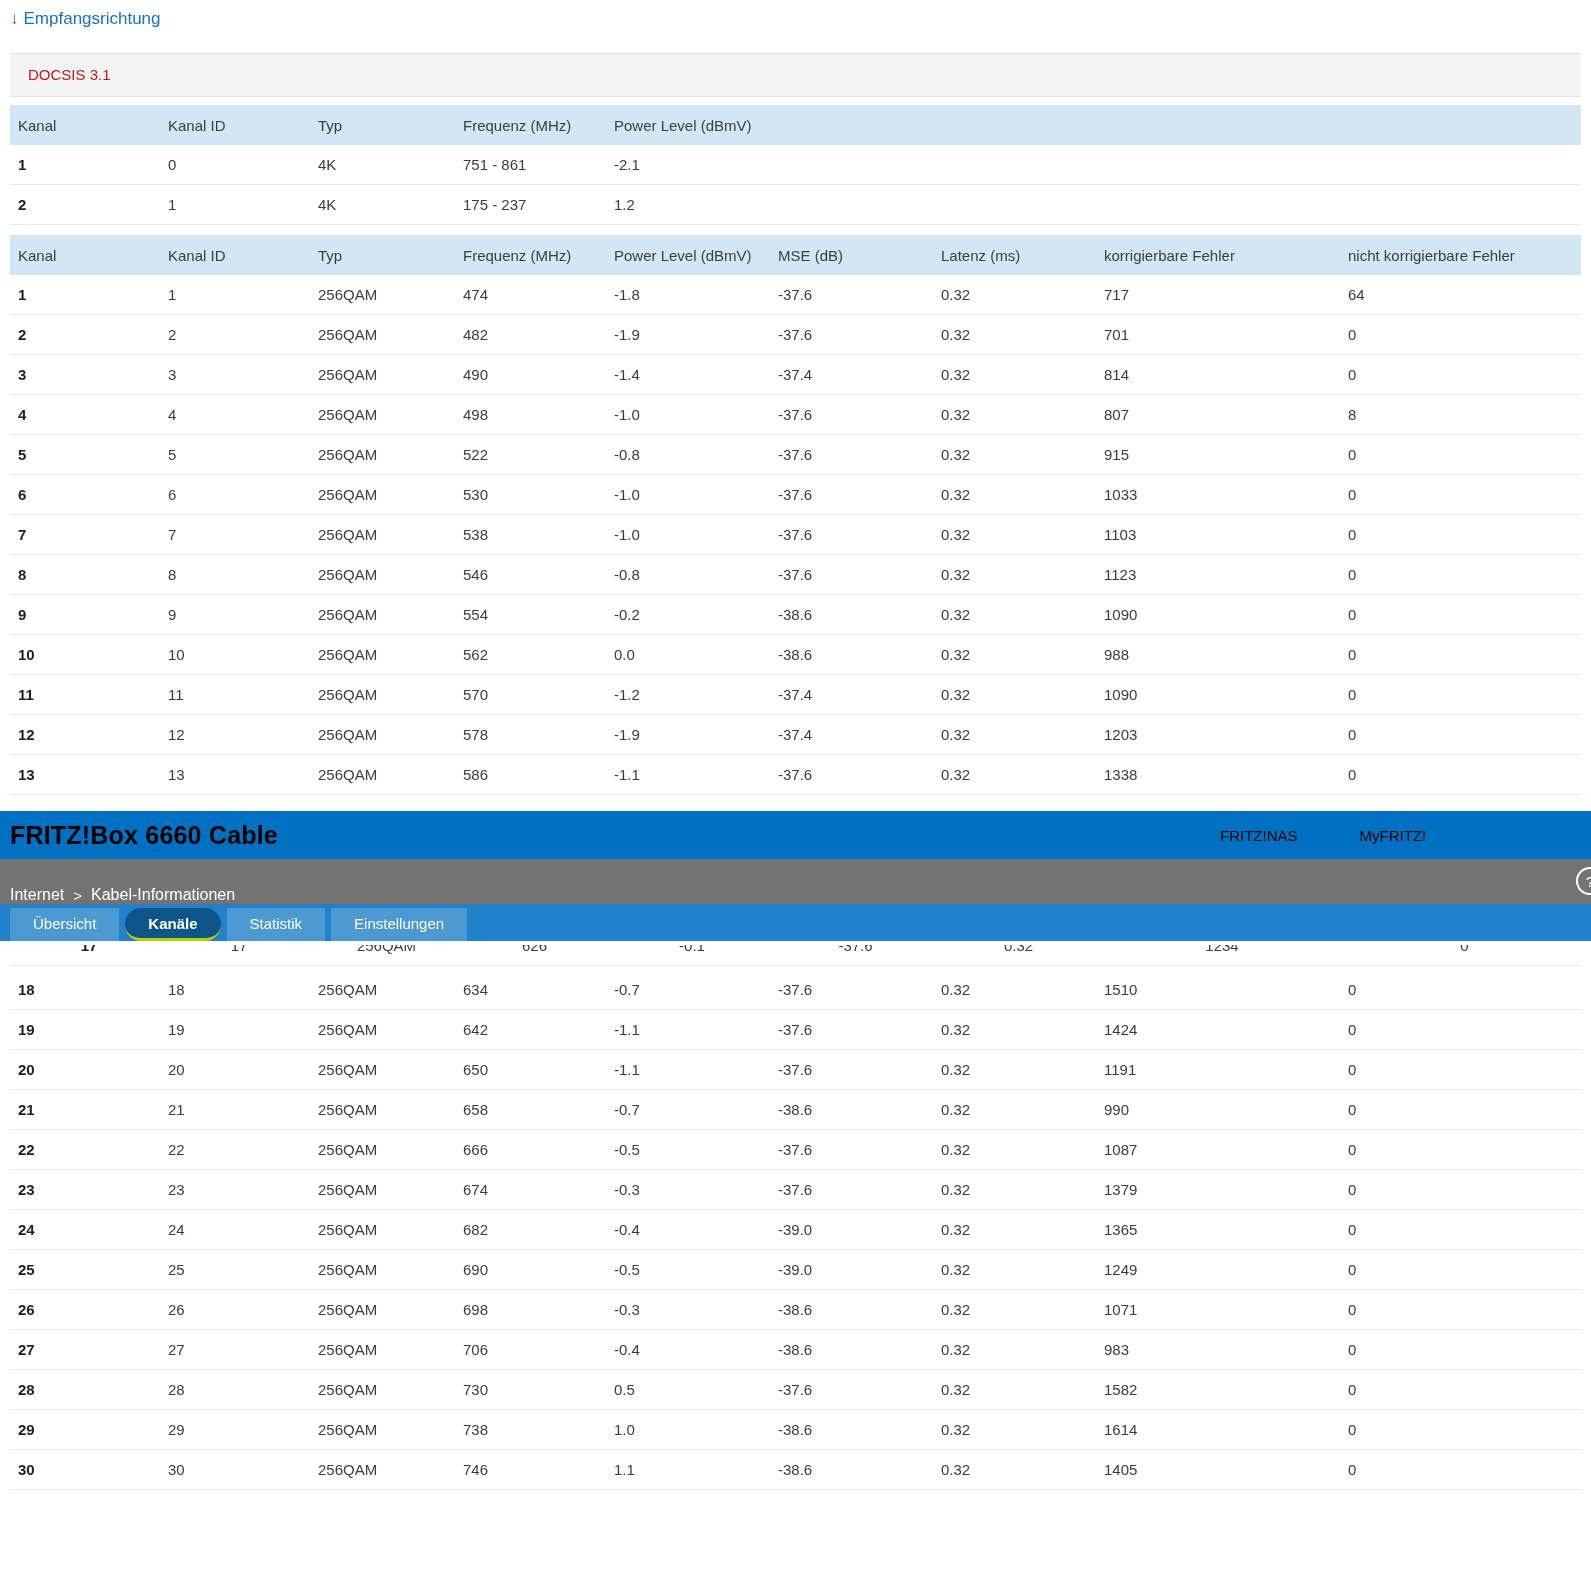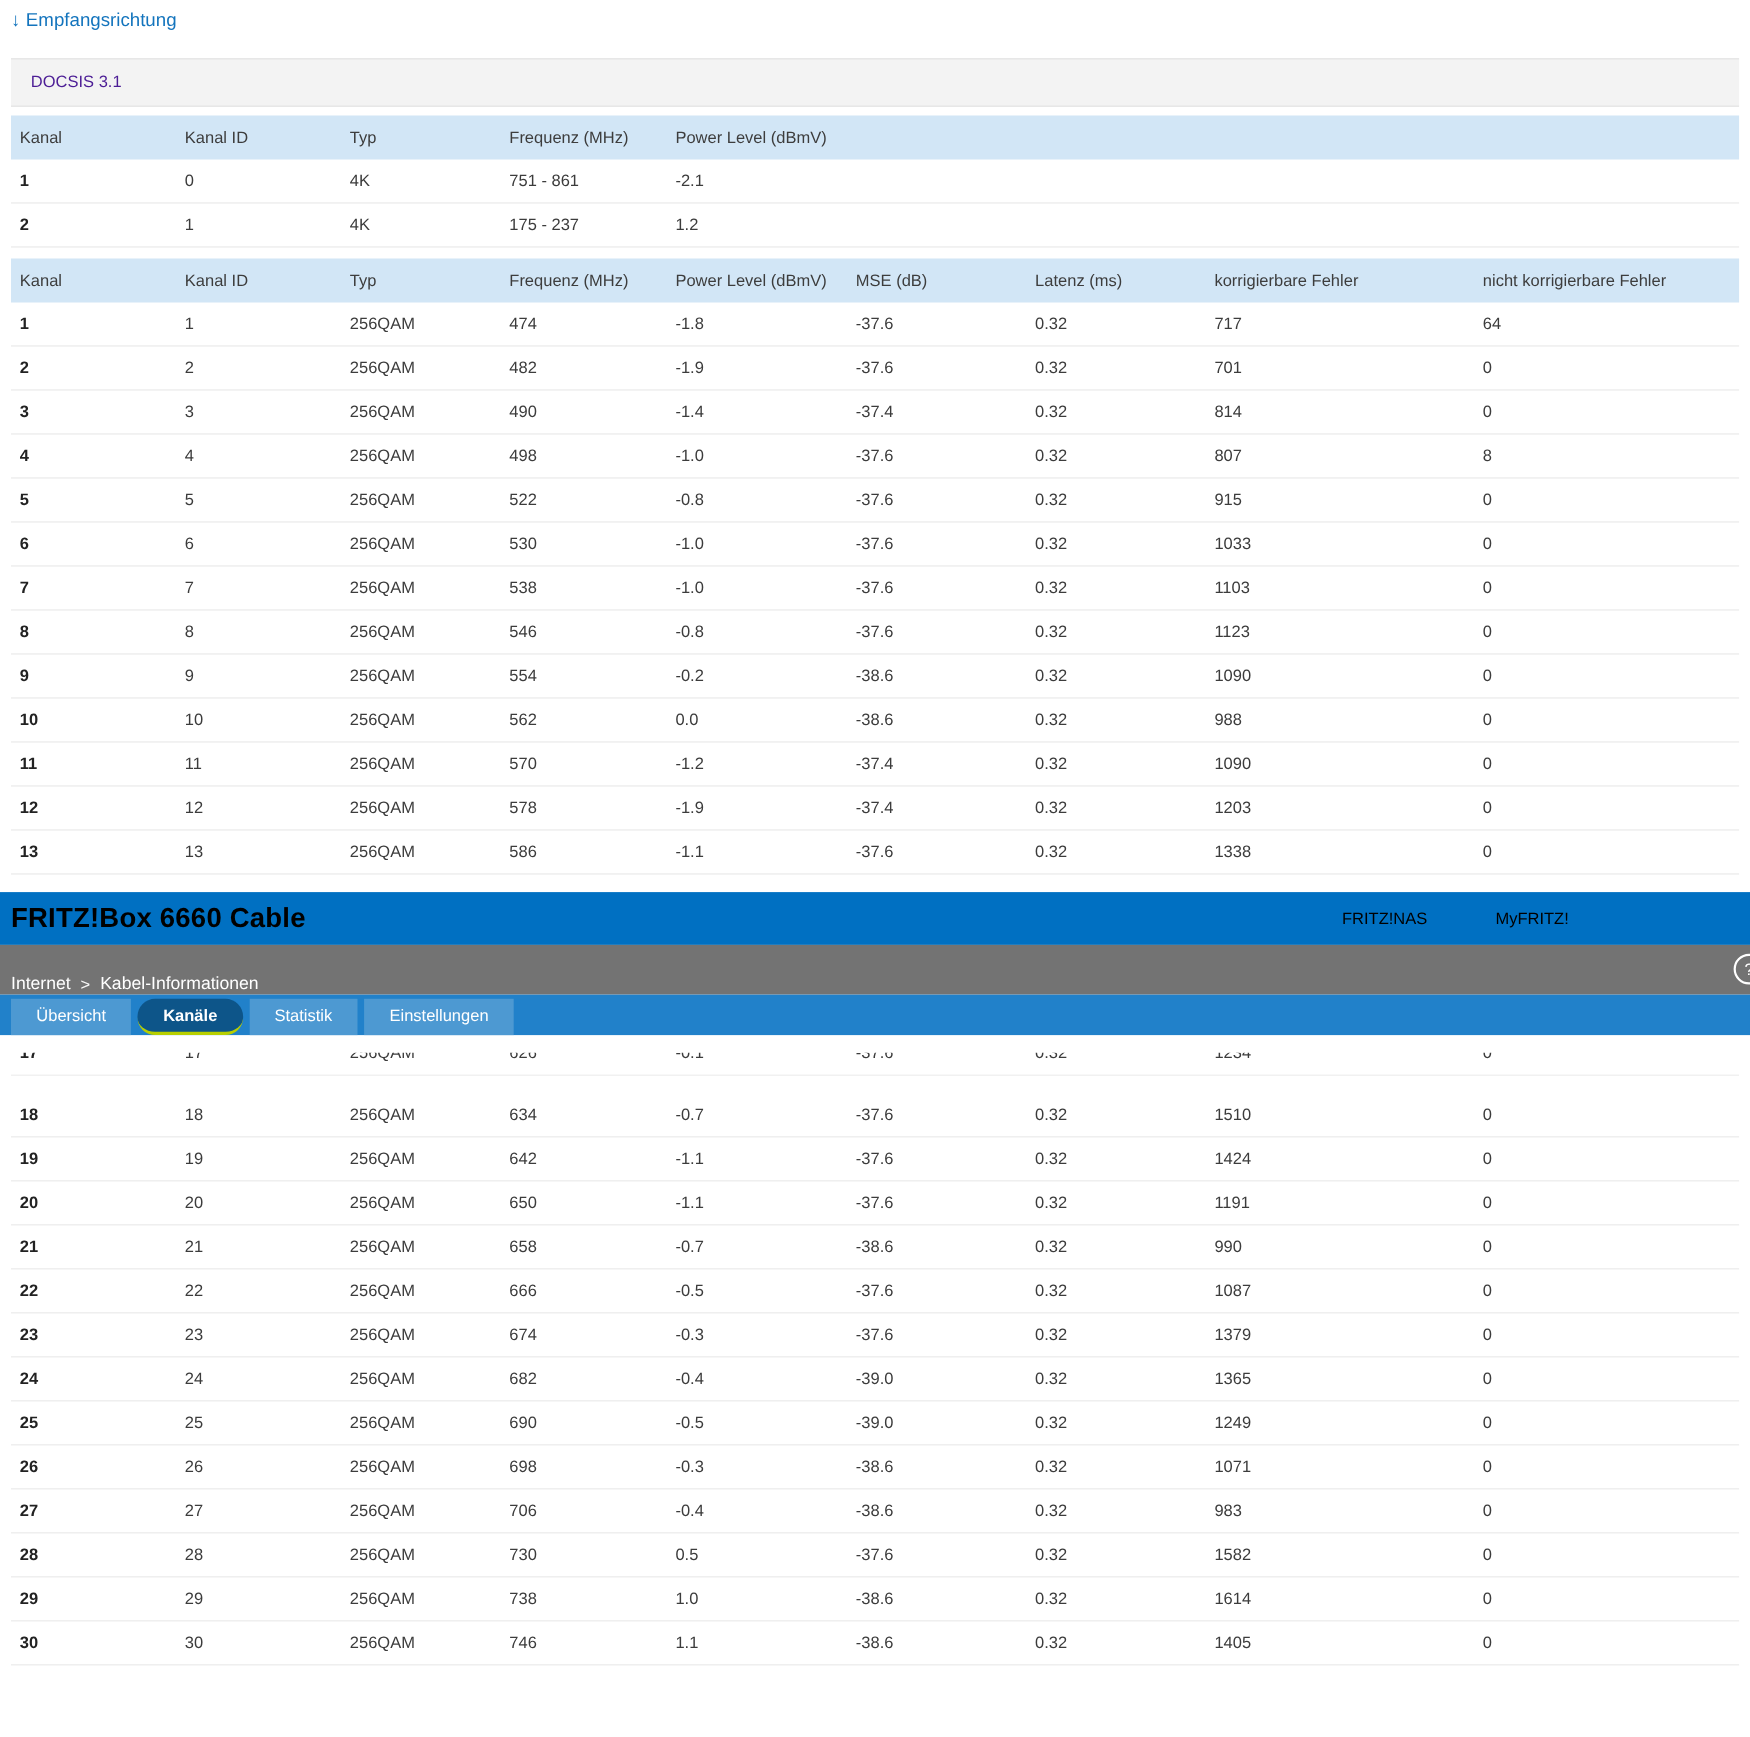--- a/index.html
+++ b/index.html
@@ -17,21 +17,21 @@
     display:inline-flex; align-items:center; gap:5px;
     padding-top:9px; margin-bottom:24px;
     color:#1374bd; font-size:17px; cursor:pointer; text-decoration:none;
   }
 
   
   .band {
     height:44px; line-height:42px;
     background:#f3f3f3;
     border-top:1px solid #e2e2e2; border-bottom:1px solid #e2e2e2;
-    padding-left:18px; font-size:15px; color:#4c1d95;
+    padding-left:18px; font-size:15px; color:#b91c1c;
     margin-bottom:8px;
   }
   .section-gap { margin-top:10px; }
 
   
   .grid {
     display:grid;
     grid-template-columns:150px 150px 145px 151px 164px 163px 163px 244px 1fr;
     align-items:center;
   }
@@ -79,21 +79,21 @@
     display:flex; align-items:center; justify-content:center;
     border-bottom:3px solid transparent; cursor:pointer; white-space:nowrap;
   }
   .tab.active {
     background:#0d5589; font-weight:bold;
     border-bottom-color:#b8cf00;
     border-radius:16px;
   }
 
   
-  .partial-clip { height:21px; overflow:hidden; margin:16px 10px; }
+  .partial-clip { height:21px; overflow:hidden; margin:4px 10px;text-align:center; }
   .partial-inner { margin-top:-19px; }
 </style>
 </head>
 <body>
 
 <div class="screen">
 
   <div class="content">
     <a class="dir-link">
       <span>↓</span>

